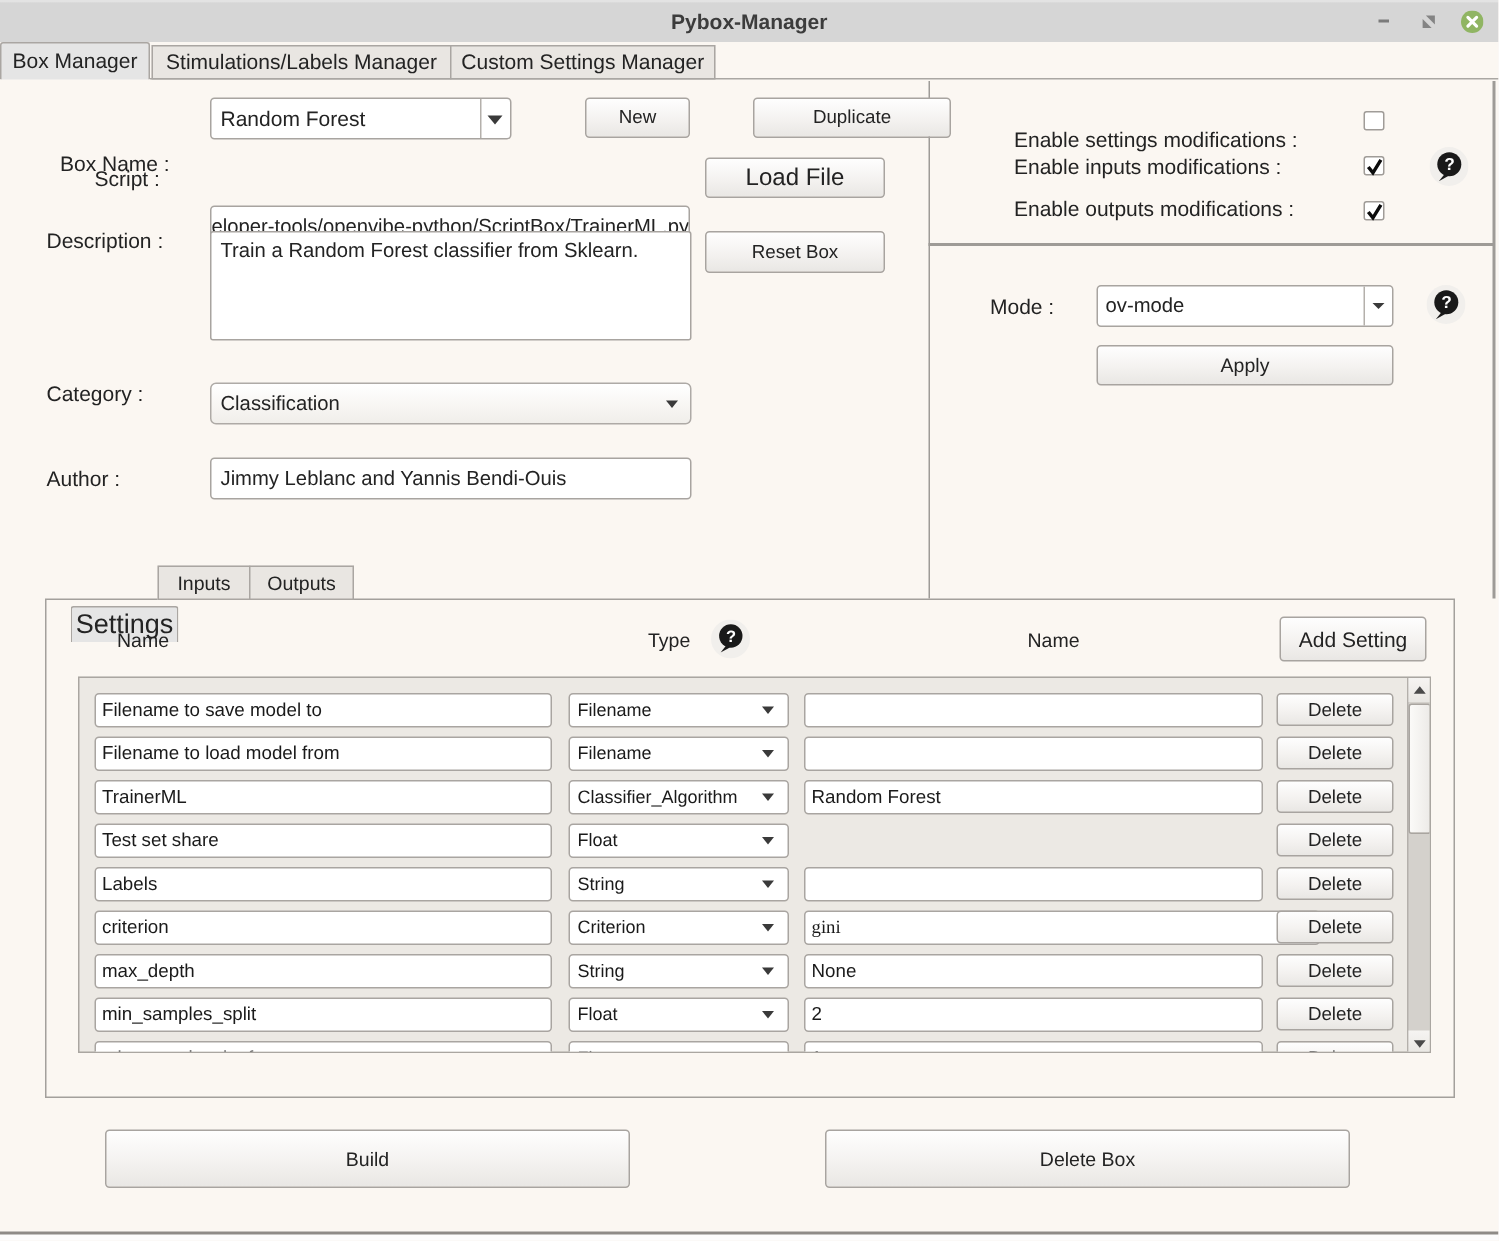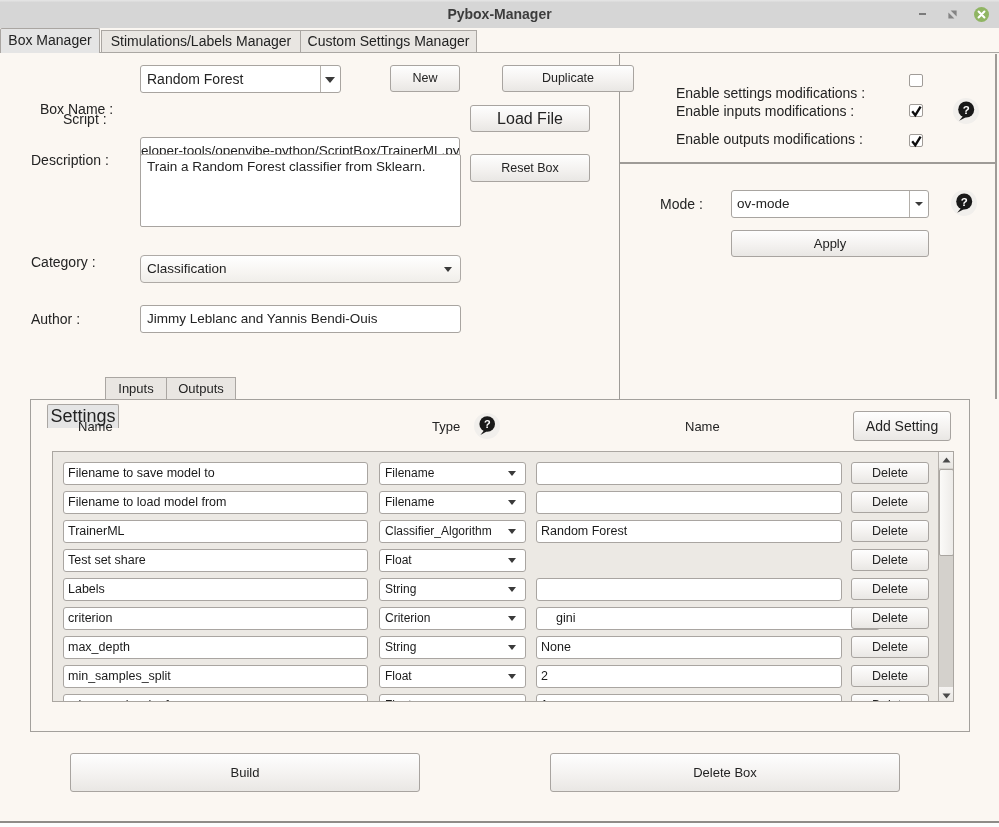--- a/index.html
+++ b/index.html
@@ -139,21 +139,21 @@
     <div class="rowarrow" style="left:455px; top:105.5px;"></div>
     <div class="btn" style="left:798px; top:97px; width:78px; height:22px; line-height:20px; font-size:12.5px;">Delete</div>
     <div class="rowentry" style="left:10px; top:126px; width:305px; height:23px; line-height:20px; padding-left:4px;">Labels</div>
     <div class="rowentry" style="left:326px; top:126px; width:147px; height:23px; line-height:20px; padding-left:5px; font-size:12px;">String</div>
     <div class="rowarrow" style="left:455px; top:134.5px;"></div>
     <div class="rowentry" style="left:483px; top:126px; width:306px; height:23px; line-height:20px; padding-left:4px;"></div>
     <div class="btn" style="left:798px; top:126px; width:78px; height:22px; line-height:20px; font-size:12.5px;">Delete</div>
     <div class="rowentry" style="left:10px; top:155px; width:305px; height:23px; line-height:20px; padding-left:4px;">criterion</div>
     <div class="rowentry" style="left:326px; top:155px; width:147px; height:23px; line-height:20px; padding-left:5px; font-size:12px;">Criterion</div>
     <div class="rowarrow" style="left:455px; top:163.5px;"></div>
-    <div class="rowentry" style="left:483px; top:155px; width:344px; height:23px; line-height:20px; padding-left:19px;">gini</div>
+    <div class="rowentry" style="left:483px; top:155px; width:344px; height:23px; line-height:20px; padding-left:4px;font-family:Liberation Serif, serif;">gini</div>
     <div class="btn" style="left:798px; top:155px; width:78px; height:22px; line-height:20px; font-size:12.5px;">Delete</div>
     <div class="rowentry" style="left:10px; top:184px; width:305px; height:23px; line-height:20px; padding-left:4px;">max_depth</div>
     <div class="rowentry" style="left:326px; top:184px; width:147px; height:23px; line-height:20px; padding-left:5px; font-size:12px;">String</div>
     <div class="rowarrow" style="left:455px; top:192.5px;"></div>
     <div class="rowentry" style="left:483px; top:184px; width:306px; height:23px; line-height:20px; padding-left:4px;">None</div>
     <div class="btn" style="left:798px; top:184px; width:78px; height:22px; line-height:20px; font-size:12.5px;">Delete</div>
     <div class="rowentry" style="left:10px; top:213px; width:305px; height:23px; line-height:20px; padding-left:4px;">min_samples_split</div>
     <div class="rowentry" style="left:326px; top:213px; width:147px; height:23px; line-height:20px; padding-left:5px; font-size:12px;">Float</div>
     <div class="rowarrow" style="left:455px; top:221.5px;"></div>
     <div class="rowentry" style="left:483px; top:213px; width:306px; height:23px; line-height:20px; padding-left:4px;">2</div>

